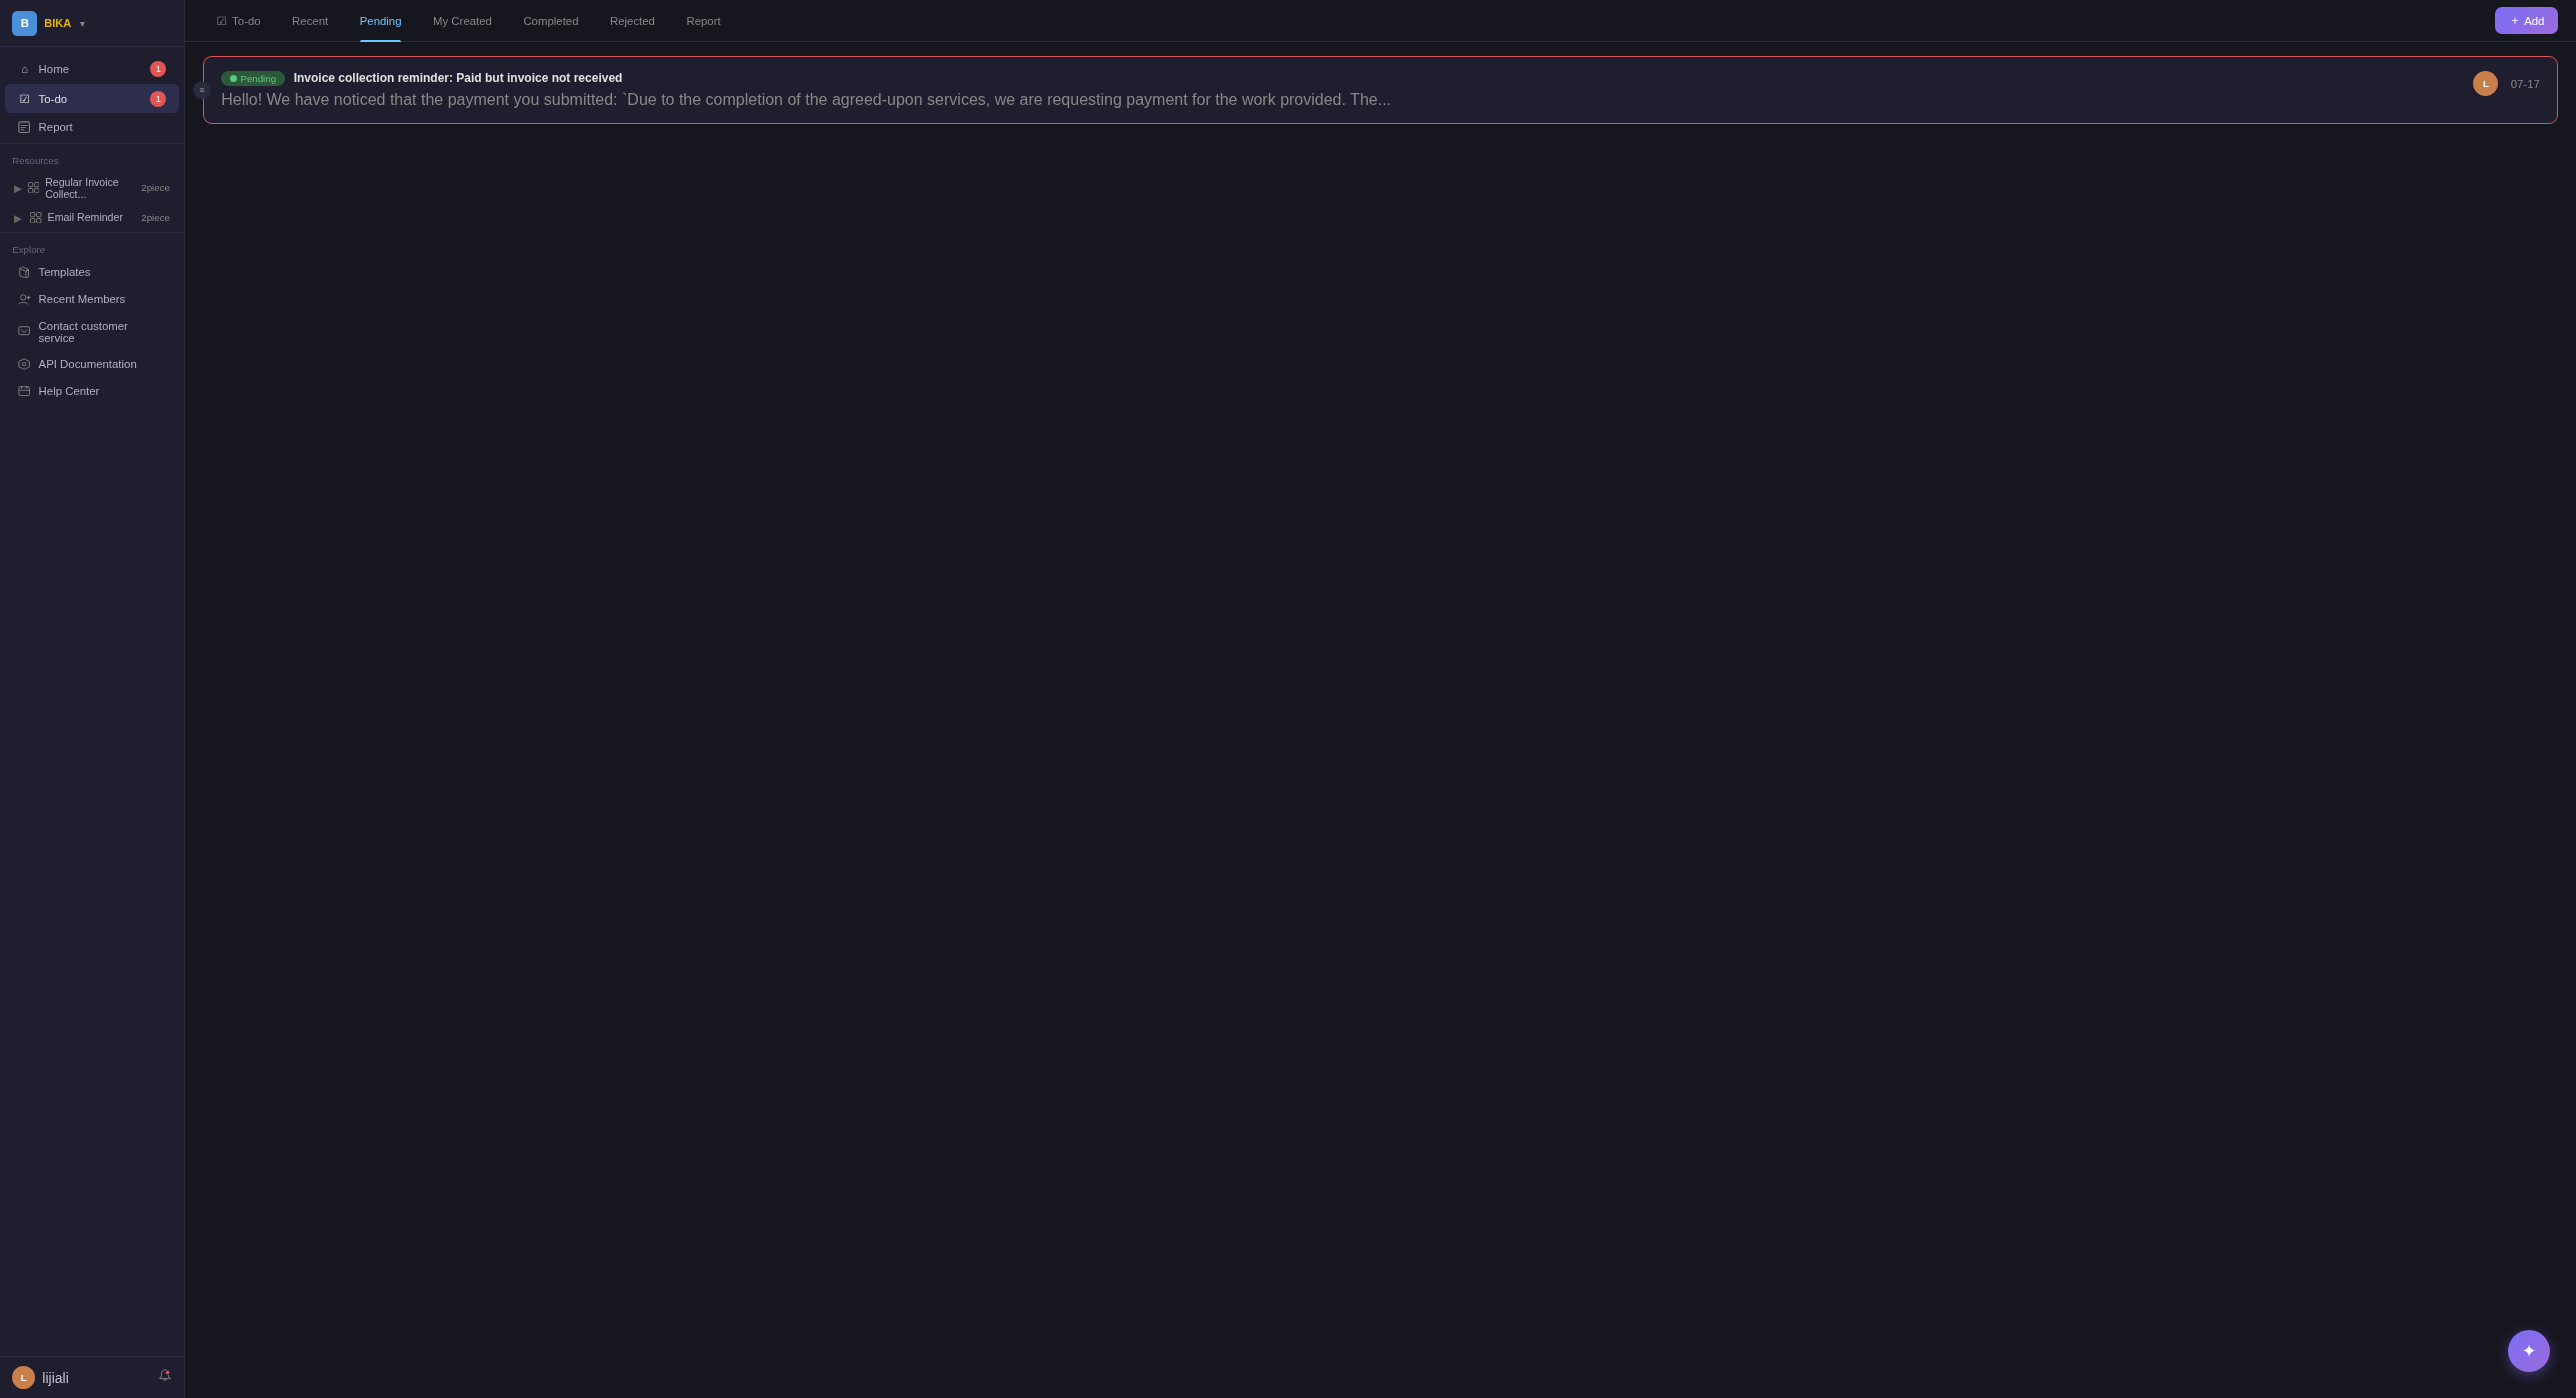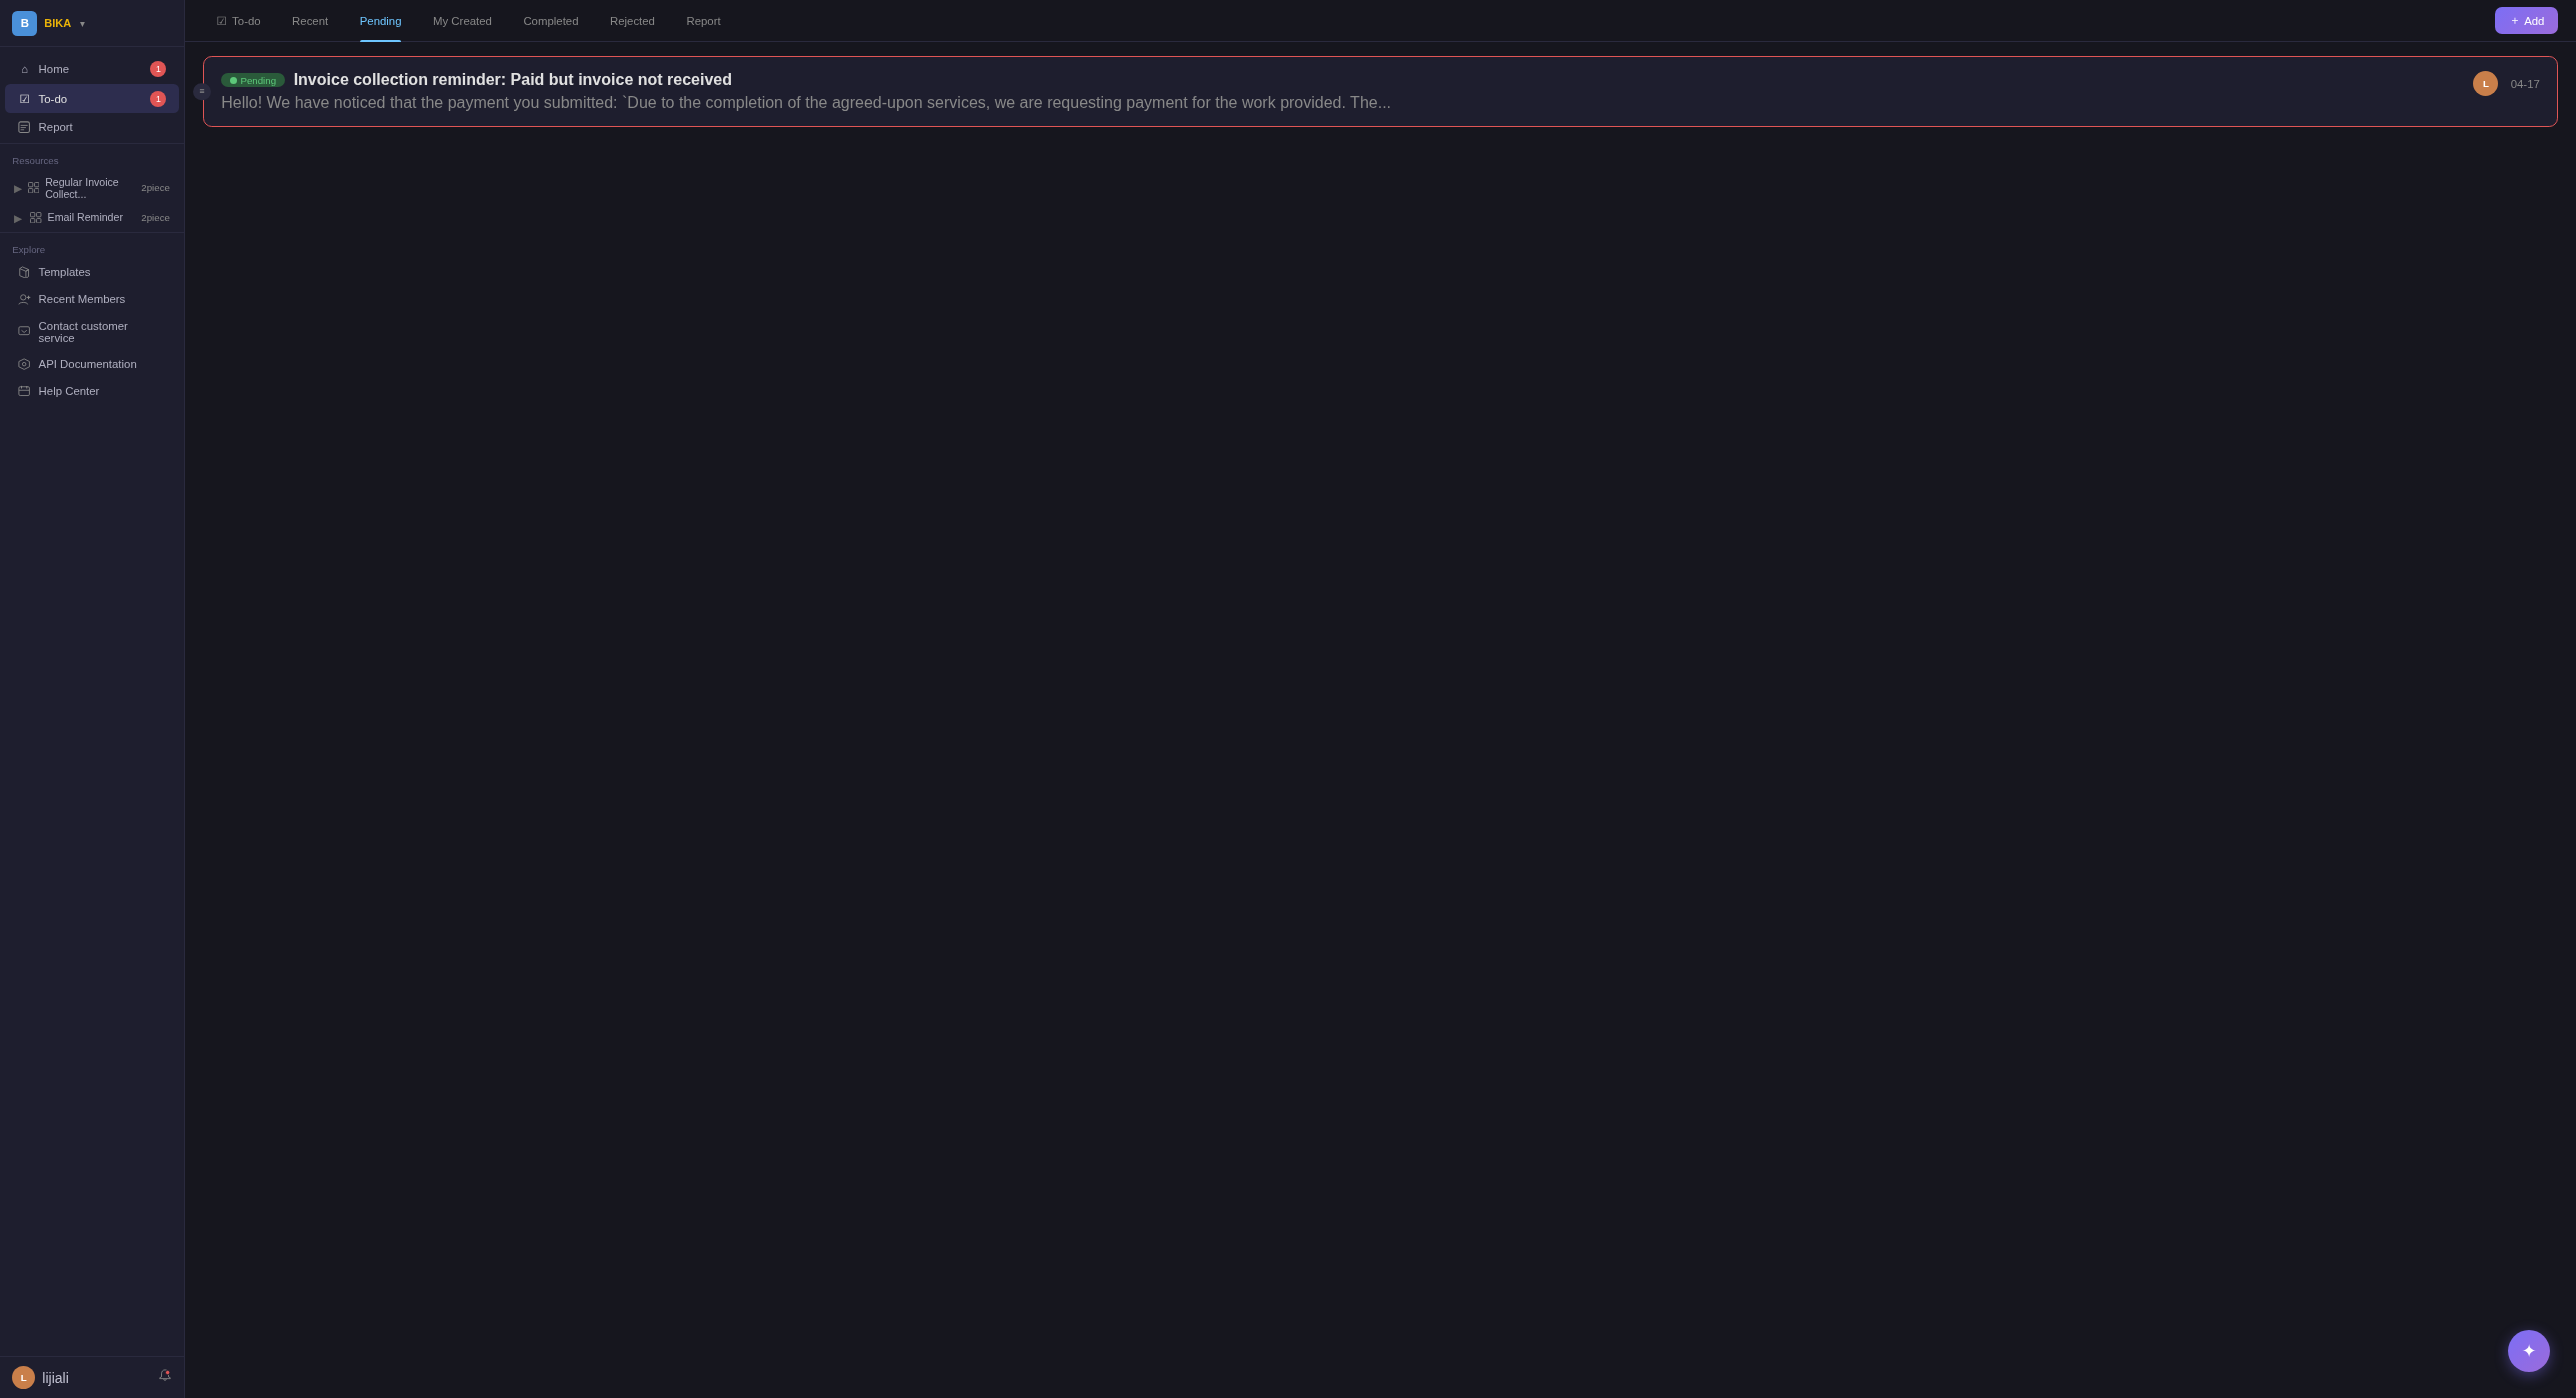--- a/index.html
+++ b/index.html
@@ -281,21 +281,21 @@
     }
 
     .pending-dot {
       width: 7px;
       height: 7px;
       background: #5dc87a;
       border-radius: 50%;
     }
 
     .task-title {
-      font-size: 16px;
+      font-size: 12px;
       font-weight: 600;
       color: #e0e0e0;
     }
 
     .task-preview {
       font-size: 16px;
       color: #888;
       overflow: hidden;
       text-overflow: ellipsis;
       white-space: nowrap;
@@ -540,21 +540,21 @@
           </div>
           <span class="task-title">Invoice collection reminder: Paid but invoice not received</span>
         </div>
         <div class="task-preview">Hello! We have noticed that the payment you submitted: `Due to the completion of the agreed-upon services, we are requesting payment for the work provided. The...</div>
       </div>
 
       <div class="task-card-right">
         <div class="task-avatar">
           <span>L</span>
         </div>
-        <span class="task-date">04-17</span>
+        <span class="task-date">07-17</span>
       </div>
     </div>
   </div>
 </main>
 
 <div class="fab">
   <span>✦</span>
 </div>
 
 

